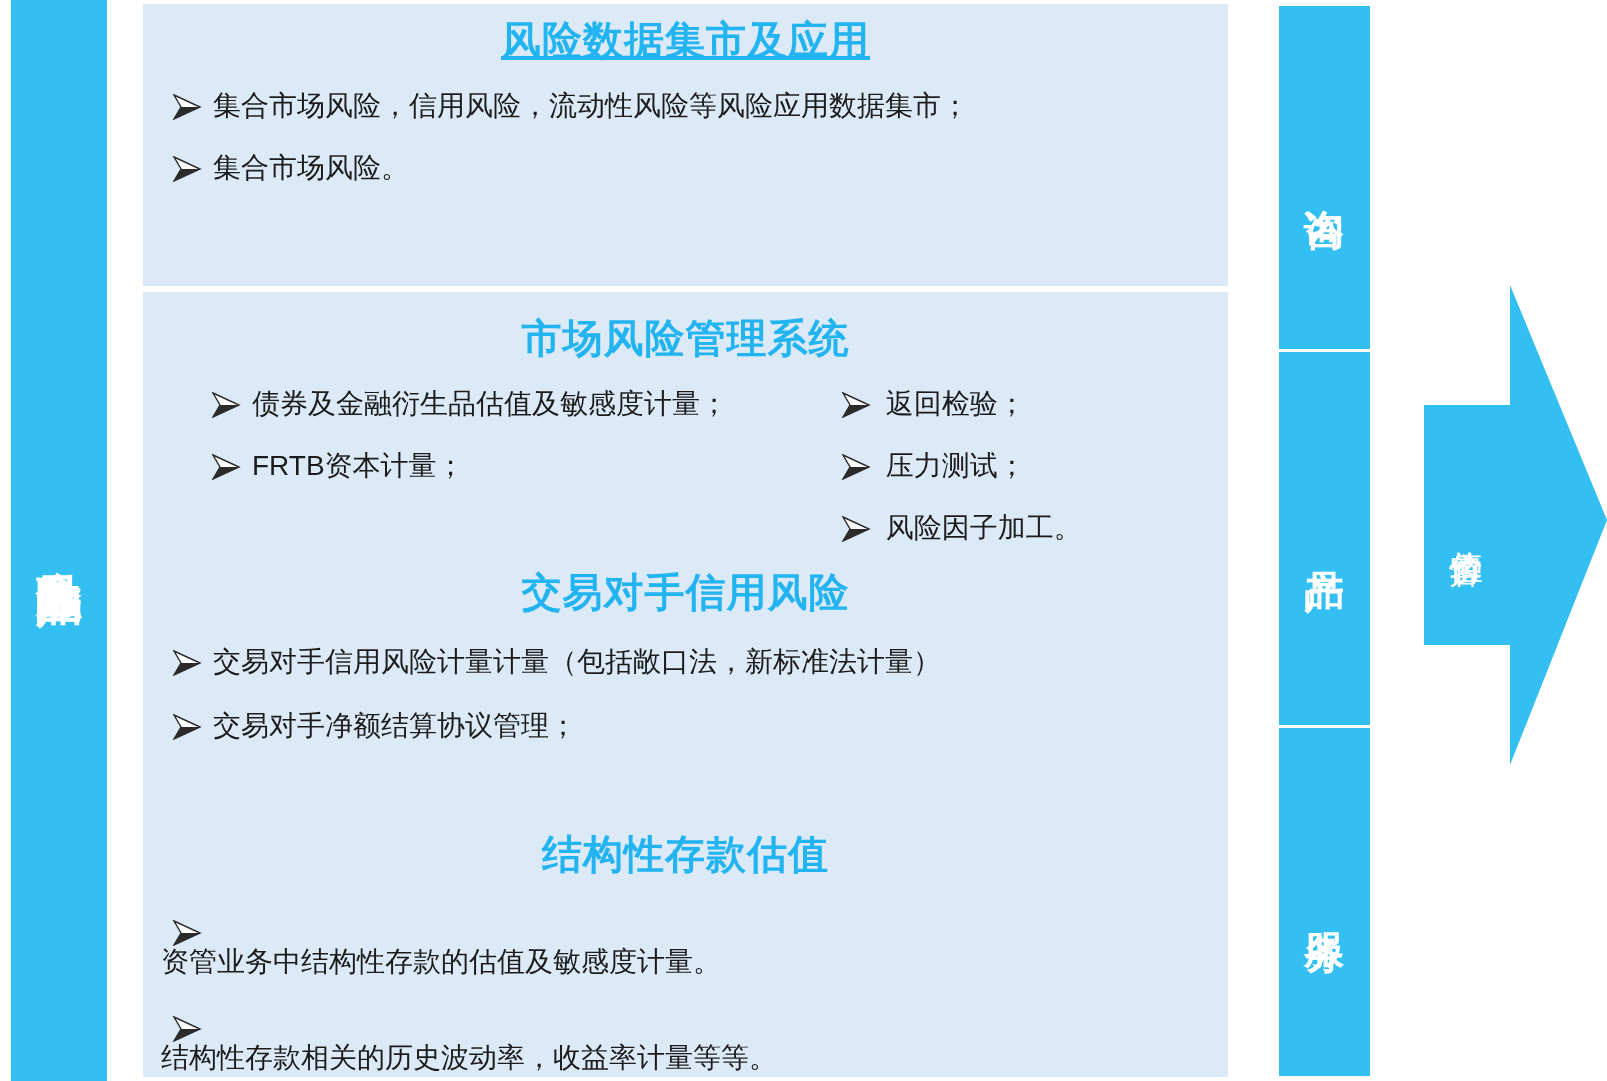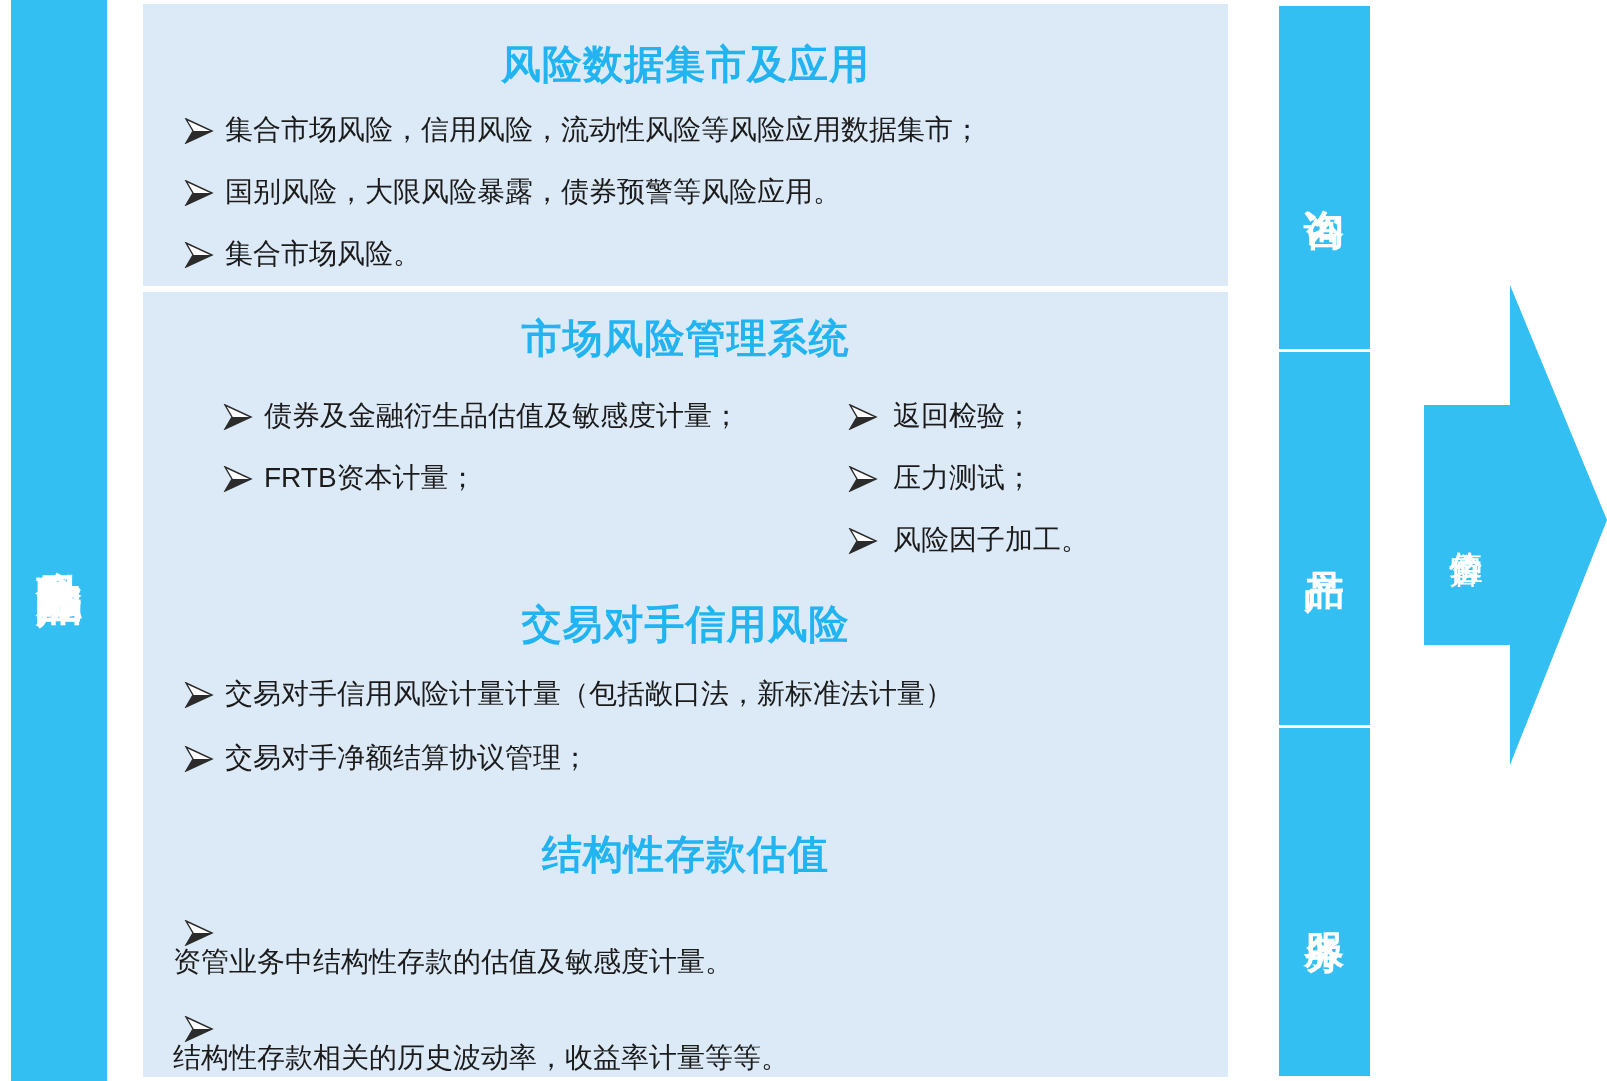--- a/index.html
+++ b/index.html
@@ -52,39 +52,39 @@
   .section {
     position: absolute;
     left: 0;
     width: 100%;
     background: #DCEAF7;
     box-sizing: border-box;
     padding: 0;
   }
   .sec-1 { top: 4px;   height: 282px; }
   .sec-2 { top: 292px; height: 360px; }
-  .sec-3 { top: 582px; height: 270px; }
+  .sec-3 { top: 550px; height: 270px; }
   .sec-4 { top: 806px; height: 271px; }
 
   .sec-title {
     text-align: center;
     color: #22B4F0;
     font-weight: bold;
     font-size: 40px;
     letter-spacing: 1px;
     line-height: 1;
   }
-  .sec-1 .sec-title { padding-top: 40px; }
+  .sec-1 .sec-title { padding-top: 16px; text-decoration: underline; }
   .sec-2 .sec-title { padding-top: 26px; }
   .sec-3 .sec-title { padding-top: 22px; }
   .sec-4 .sec-title { padding-top: 28px; }
 
   .bullet-list {
     list-style: none;
-    margin: 12px;
+    margin: 0;
     padding: 0;
   }
   .sec-1 .bullet-list { margin-top: 30px; }
   .sec-3 .bullet-list { margin-top: 34px; text-align: right; }
   .sec-4 .bullet-list { margin-top: 42px; }
 
   .bullet {
     display: flex;
     align-items: flex-start;
     padding: 0 0 0 18px;
@@ -200,29 +200,20 @@
           </span>
           <span class="bullet-text">集合市场风险，信用风险，流动性风险等风险应用数据集市；</span>
         </li>
         <li class="bullet">
           <span class="bullet-marker">
             <svg width="30" height="26" viewBox="0 0 30 26" aria-hidden="true">
               <polygon points="2,1 28,13 2,25 9,13" fill="#ffffff" stroke="#2b2b2b" stroke-width="1.4"></polygon>
               <polygon points="2,25 9,13 28,13" fill="#2b2b2b"></polygon>
             </svg>
           </span>
-          <span class="bullet-text">国别风险，大限风险暴露，债券预警等风险应用。</span>
-        </li>
-        <li class="bullet">
-          <span class="bullet-marker">
-            <svg width="30" height="26" viewBox="0 0 30 26" aria-hidden="true">
-              <polygon points="2,1 28,13 2,25 9,13" fill="#ffffff" stroke="#2b2b2b" stroke-width="1.4"></polygon>
-              <polygon points="2,25 9,13 28,13" fill="#2b2b2b"></polygon>
-            </svg>
-          </span>
           <span class="bullet-text">集合市场风险。</span>
         </li>
       </ul>
     </div>
 
     <div class="section sec-2">
       <div class="sec-title">市场风险管理系统</div>
       <div class="two-col">
         <ul class="bullet-list col-left">
           <li class="bullet">

